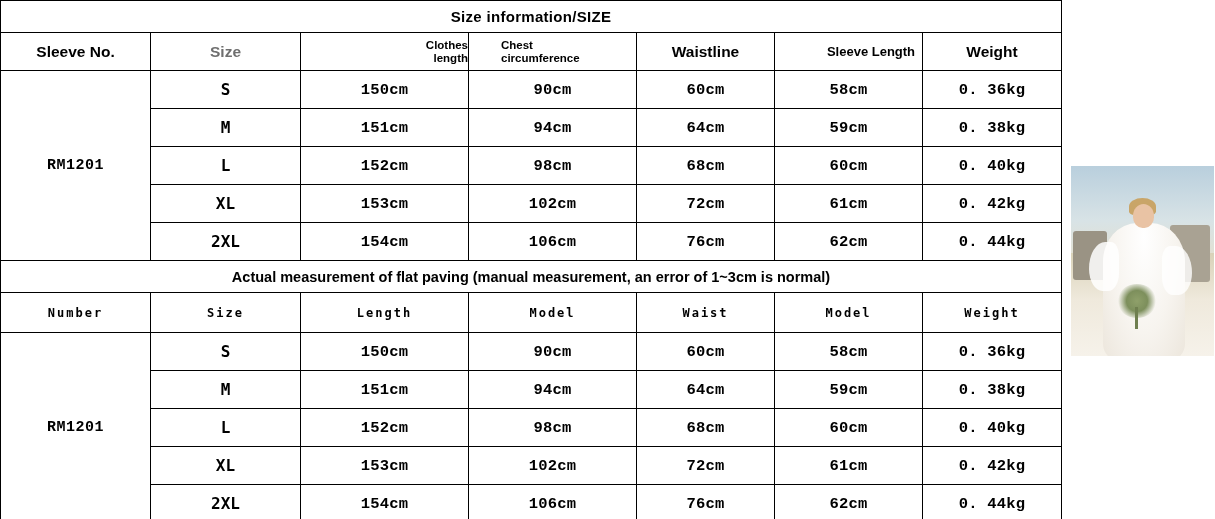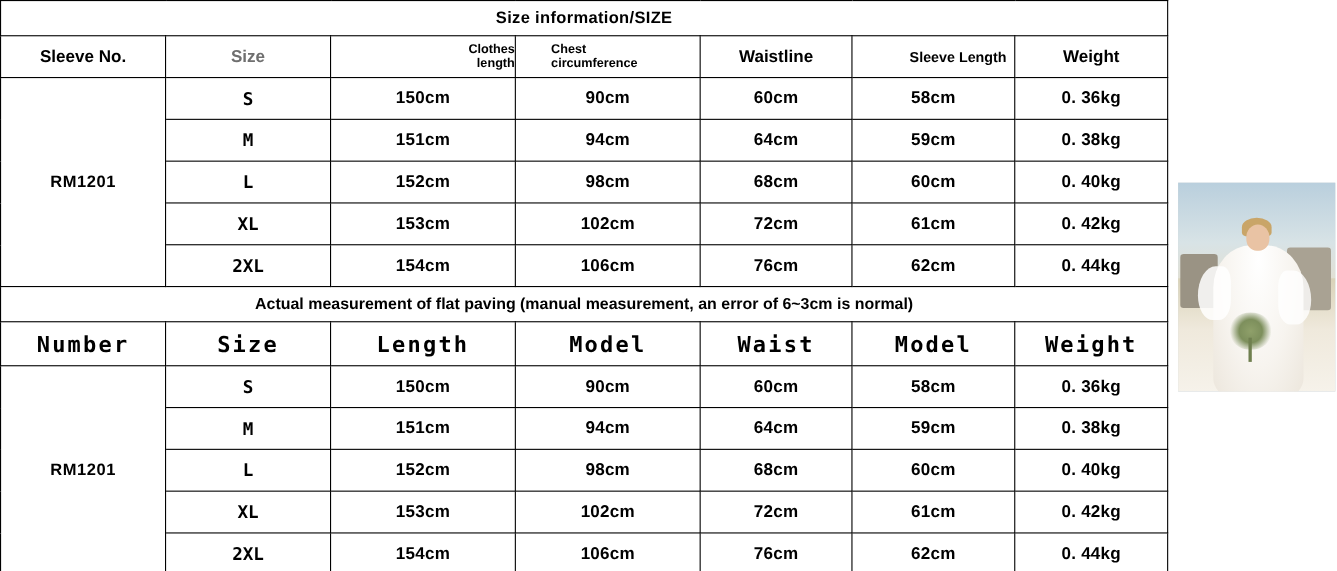--- a/index.html
+++ b/index.html
@@ -67,42 +67,42 @@
     line-height: 13px;
     text-align: left;
     padding-left: 32px;
   }
   .hdr td.grey { color: #6f6f6f; }
   .hdr td.sleeve { font-size: 13px; padding-left: 45px; }
   .hdr-mono td {
     background: #000000;
     color: #ffffff;
     height: 40px;
-    font-size: 20px;
+    font-size: 12px;
     font-family: "DejaVu Sans Mono", monospace;
     letter-spacing: 2px;
   }
   td.model {
-    font-family: Liberation Sans, sans-serif;
+    font-family: Liberation Mono, monospace;
     font-size: 15px;
     letter-spacing: 0.5px;
     background: #ffffff;
     color: #000000;
   }
   td.sizecell {
     background: #000000;
     color: #ffffff;
     height: 38px;
     font-size: 16px;
     font-family: "DejaVu Sans Mono", monospace;
   }
   td.val {
     height: 38px;
     font-size: 15.5px;
-    font-family: Liberation Sans, sans-serif;
+    font-family: Liberation Mono, monospace;
     letter-spacing: 0.2px;
   }
   .note-row td {
     height: 32px;
     font-size: 14.5px;
     color: #000000;
     background: #ffffff;
   }
   
   .photo {
@@ -237,21 +237,21 @@
         <tr>
           <td class="sizecell">2XL</td>
           <td class="val">154cm</td>
           <td class="val">106cm</td>
           <td class="val">76cm</td>
           <td class="val">62cm</td>
           <td class="val">0. 44kg</td>
         </tr>
 
         <tr class="note-row">
-          <td colspan="7">Actual measurement of flat paving (manual measurement, an error of 6~3cm is normal)</td>
+          <td colspan="7">Actual measurement of flat paving (manual measurement, an error of 1~3cm is normal)</td>
         </tr>
 
         <tr class="hdr-mono">
           <td>Number</td>
           <td>Size</td>
           <td>Length</td>
           <td>Model</td>
           <td>Waist</td>
           <td>Model</td>
           <td>Weight</td>

